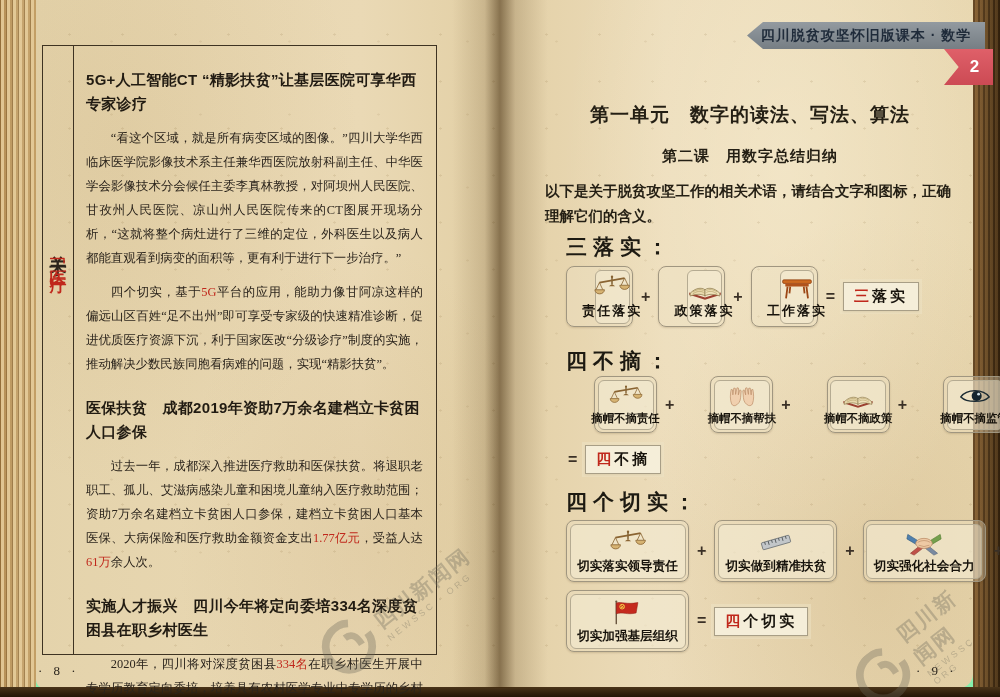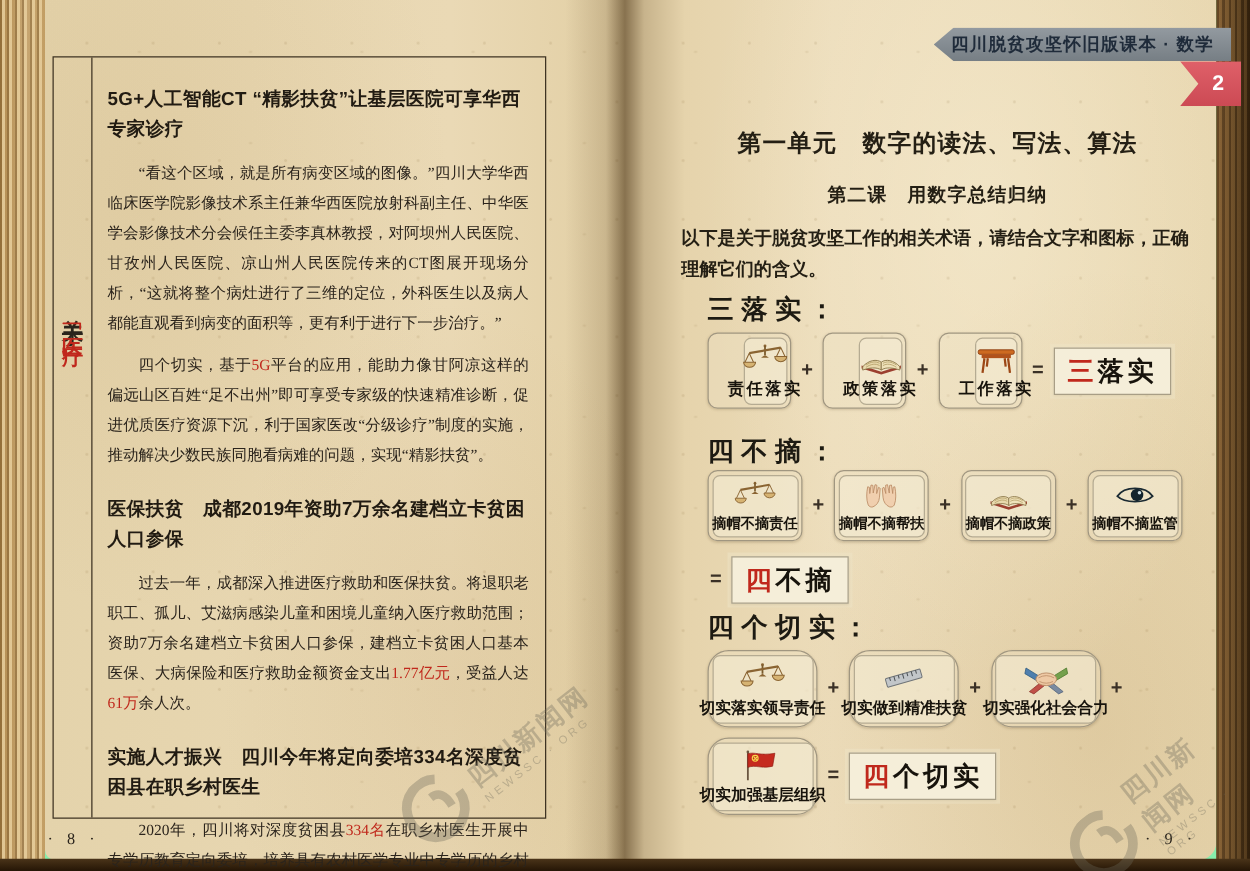--- a/index.html
+++ b/index.html
@@ -78,31 +78,31 @@
   .sec-h { font-size:21px; font-weight:bold; letter-spacing:6px; color:#1d1a12; }
   .sh1 { left:566px; top:233px; } .sh2 { left:566px; top:347px; } .sh3 { left:566px; top:488px; }
   .srow { position:absolute; z-index:4; display:flex; align-items:center; gap:6px; }
   .r1 { left:566px; top:266px; } .r2 { left:566px; top:376px; }
   .r2b { left:566px; top:445px; } .r3 { left:566px; top:520px; } .r3b { left:566px; top:590px; }
   .ibox { border:1px solid #a09680; border-radius:8px; padding:2.5px;
     box-shadow:0 1px 2px rgba(80,55,20,.18); background:rgba(238,227,198,.35); }
   .ibox-in { border:1px solid #b5ab92; border-radius:6px; height:100%;
     display:flex; flex-direction:column; align-items:center; justify-content:flex-end;
     background:rgba(247,239,217,.45); padding:2px 2px 3px 2px; }
-  .b1 { width:67px; height:61px;padding-left:28px; } .b2 { width:76px; height:57px; } .b3 { width:88px; height:62px;border-radius:17px; }
+  .b1 { width:67px; height:61px;padding-left:28px; } .b2 { width:63px; height:57px;margin-left:28px; } .b3 { width:123px; height:62px; }
   .ilabel { font-weight:bold; color:#17130c; white-space:nowrap; }
   .b1 .ilabel { font-size:13px; letter-spacing:2px; }
   .b2 .ilabel { font-size:11.4px; letter-spacing:0; }
   .b3 .ilabel { font-size:12.6px; letter-spacing:0; }
   .tico { line-height:0; flex:1; display:flex; align-items:center; justify-content:center; }
   .tico svg { width:42px; height:27px; }
   .b2 .tico svg { width:44px; height:25px; }
   .op { font-family:"Liberation Sans",sans-serif; font-weight:bold; font-size:16px; color:#3a3026; padding:0 2px; }
   .rbox { background:#f5eed9; border:1px solid #a89e86; box-shadow:0 0 0 3px rgba(238,227,198,.5), 0 1px 2px rgba(80,55,20,.2);
-    padding:4px 10px; font-weight:bold; font-size:21px; letter-spacing:3px; color:#17130c; white-space:nowrap; }
+    padding:4px 10px; font-weight:bold; font-size:15px; letter-spacing:3px; color:#17130c; white-space:nowrap; }
 
   
   .wm { position:absolute; display:flex; align-items:center; gap:9px; color:#6d6a5c;
     opacity:.34; transform:rotate(-38deg); pointer-events:none; z-index:5; }
   .wm1 { left:308px; top:582px; } .wm2 { left:845px; top:612px; }
   .wm-logo svg { width:58px; height:58px; }
   .wm-name { font-size:21px; font-weight:bold; letter-spacing:2px; }
   .wm-url { font-size:9px; letter-spacing:3px; font-family:"Liberation Sans",sans-serif; }
   .defs { position:absolute; width:0; height:0; overflow:hidden; }
 </style>

